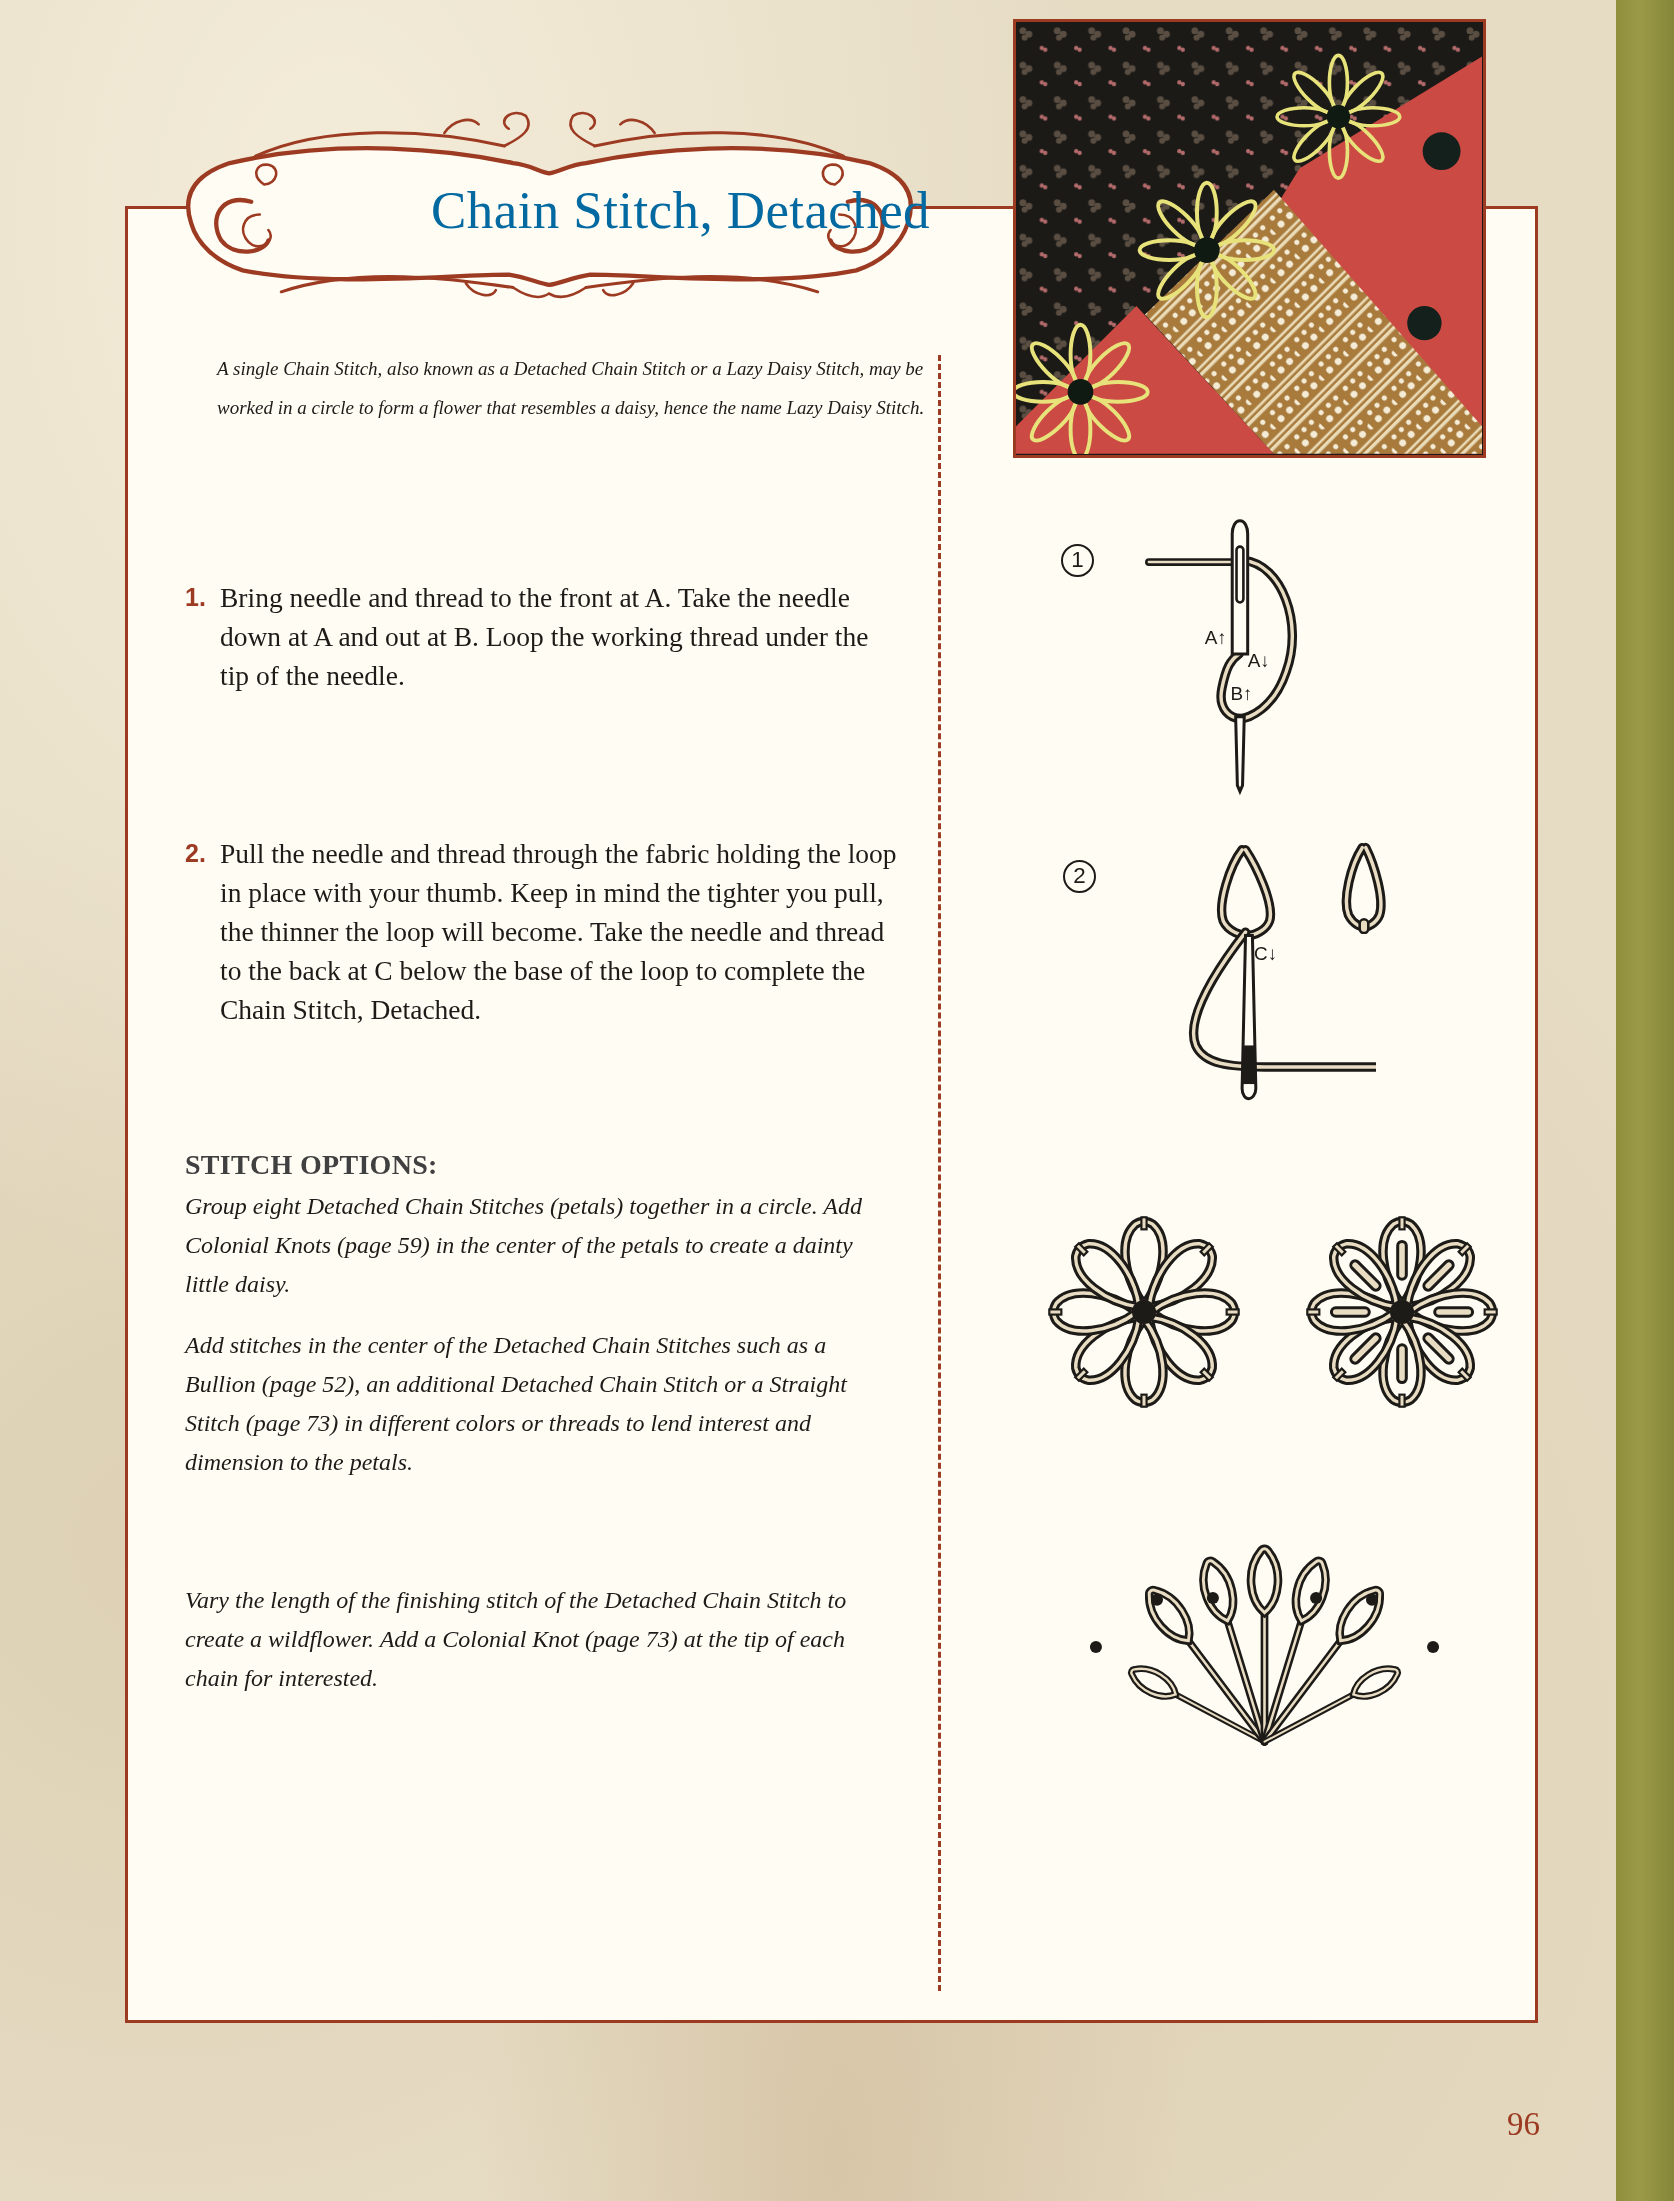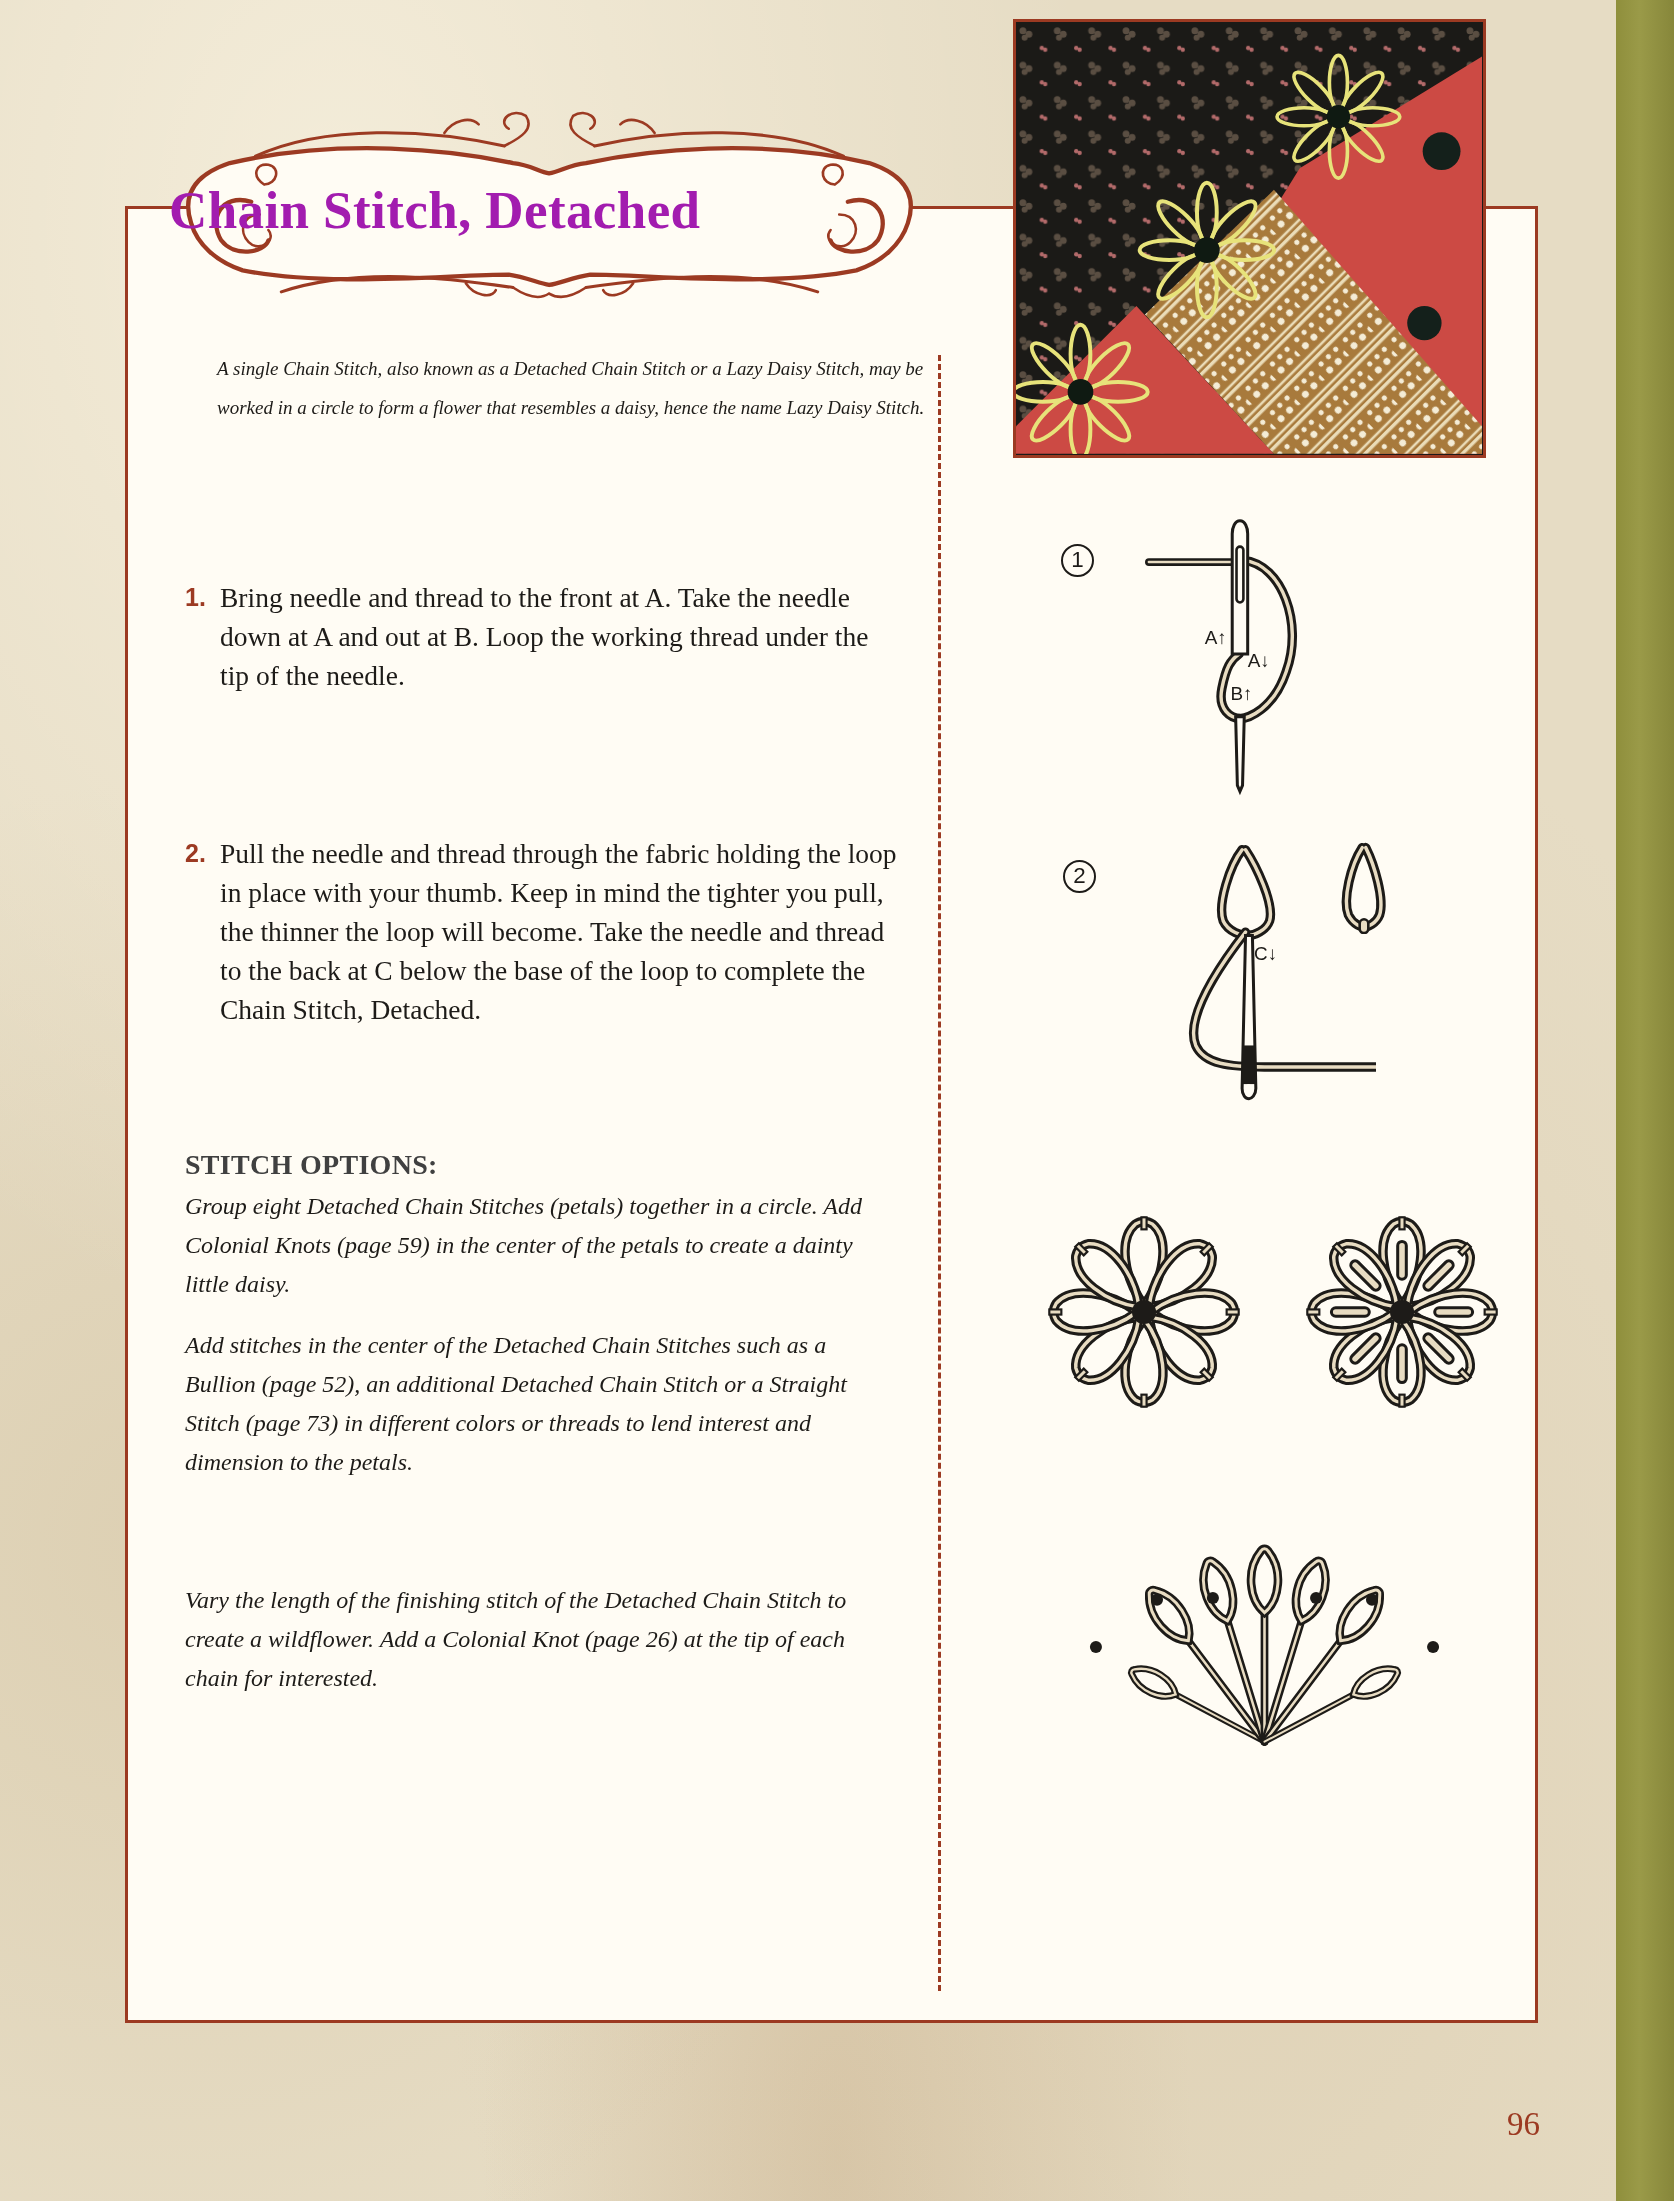--- a/index.html
+++ b/index.html
@@ -19,24 +19,23 @@
     }
     .frame {
       position: absolute; left: 125px; top: 206px; width: 1413px; height: 1817px;
       background: #fffcf4; border: 3.4px solid #9c3a22; box-sizing: border-box;
     }
     .plaque {
       position: absolute; left: 169px; top: 103px; width: 761px; height: 206px;
     }
     .plaque svg { position: absolute; left: 0; top: 0; }
     .plaque-title {
-      position: absolute; left: 0; right: 0; top: 77px; text-align: left;
-      font-size: 53px; color: #a21caf; letter-spacing: 0.4px;
+      position: absolute; left: 0; right: 0; top: 77px; text-align: right;
+      font-size: 53px; color: #0369a1; letter-spacing: 0.4px;
       font-family: "Liberation Serif", "DejaVu Serif", serif;
-      font-weight: bold;
     }
     .photo {
       position: absolute; left: 1013px; top: 19px; width: 473px; height: 439px;
       border: 3.4px solid #9c3a22; box-sizing: border-box; overflow: hidden;
       background: #1c1a18;
     }
     .divider {
       position: absolute; left: 938px; top: 355px; width: 0; height: 1636px;
       border-left: 3.4px dashed #9c3a22;
     }
@@ -166,21 +165,21 @@
   <div class="body">Bring needle and thread to the front at A. Take the needle down at A and out at B. Loop the working thread under the tip of the needle.</div>
 </div>
 <div class="text-col step step2">
   <span class="num">2.</span>
   <div class="body">Pull the needle and thread through the fabric holding the loop in place with your thumb. Keep in mind the tighter you pull, the thinner the loop will become. Take the needle and thread to the back at C below the base of the loop to complete the Chain Stitch, Detached.</div>
 </div>
 
 <div class="text-col options-heading">STITCH OPTIONS:</div>
 <div class="text-col opt opt1">Group eight Detached Chain Stitches (petals) together in a circle. Add Colonial Knots (page 59) in the center of the petals to create a dainty little daisy.</div>
 <div class="text-col opt opt2">Add stitches in the center of the Detached Chain Stitches such as a Bullion (page 52), an additional Detached Chain Stitch or a Straight Stitch (page 73) in different colors or threads to lend interest and dimension to the petals.</div>
-<div class="text-col opt opt3">Vary the length of the finishing stitch of the Detached Chain Stitch to create a wildflower. Add a Colonial Knot (page 26) at the tip of each chain for interested.</div>
+<div class="text-col opt opt3">Vary the length of the finishing stitch of the Detached Chain Stitch to create a wildflower. Add a Colonial Knot (page 73) at the tip of each chain for interested.</div>
 
 <div class="step-badge" style="left:1061px; top:544px;">1</div>
 <svg class="diagram" style="left:1136px; top:512px;" width="189" height="284" viewBox="0 0 220 330">
   <g stroke-linecap="round" fill="none">
 
     <line x1="15" y1="58" x2="118" y2="58" stroke="#1d1b18" stroke-width="9"></line>
     <line x1="15" y1="58" x2="118" y2="58" stroke="#e8dcc2" stroke-width="3"></line>
 
     <path d="M125 56 C 170 60, 195 130, 175 185 C 160 230, 130 240, 122 240 C 110 240, 95 230, 100 205 C 105 180, 110 172, 120 165" stroke="#1d1b18" stroke-width="11"></path>
     <path d="M125 56 C 170 60, 195 130, 175 185 C 160 230, 130 240, 122 240 C 110 240, 95 230, 100 205 C 105 180, 110 172, 120 165" stroke="#e8dcc2" stroke-width="4"></path>

